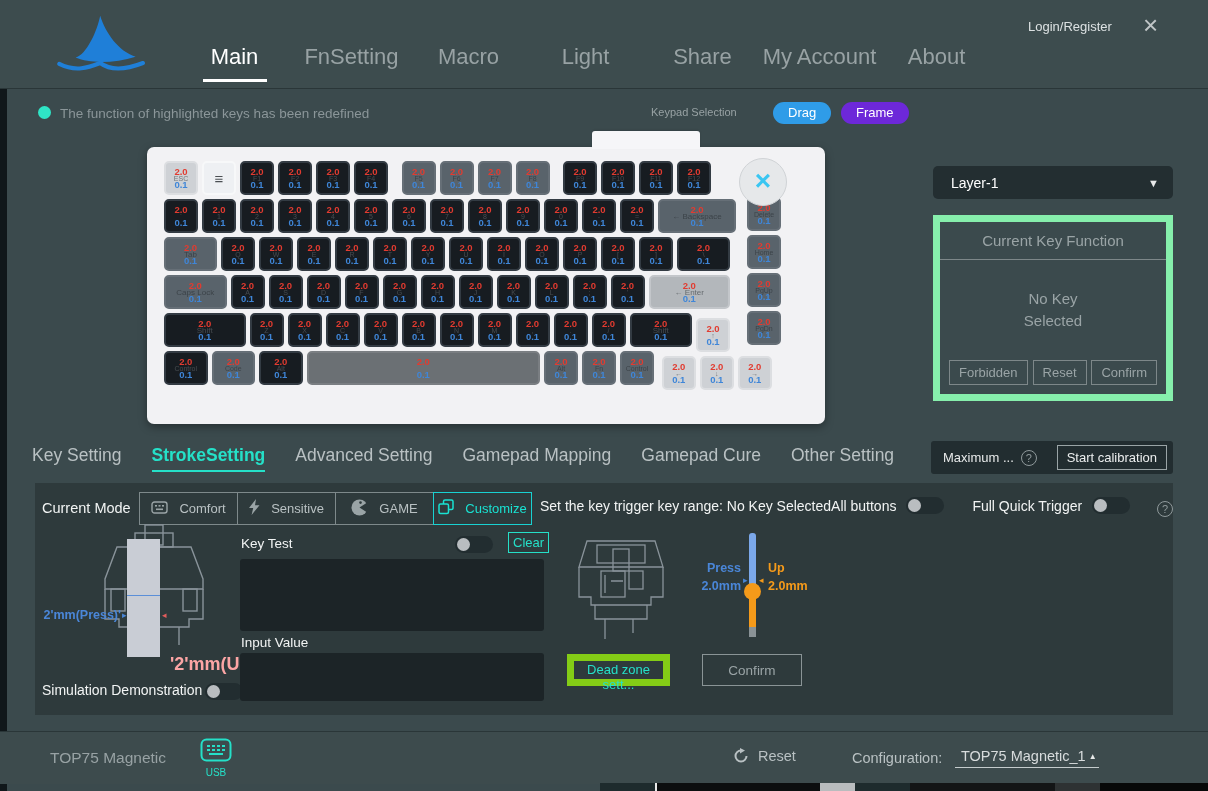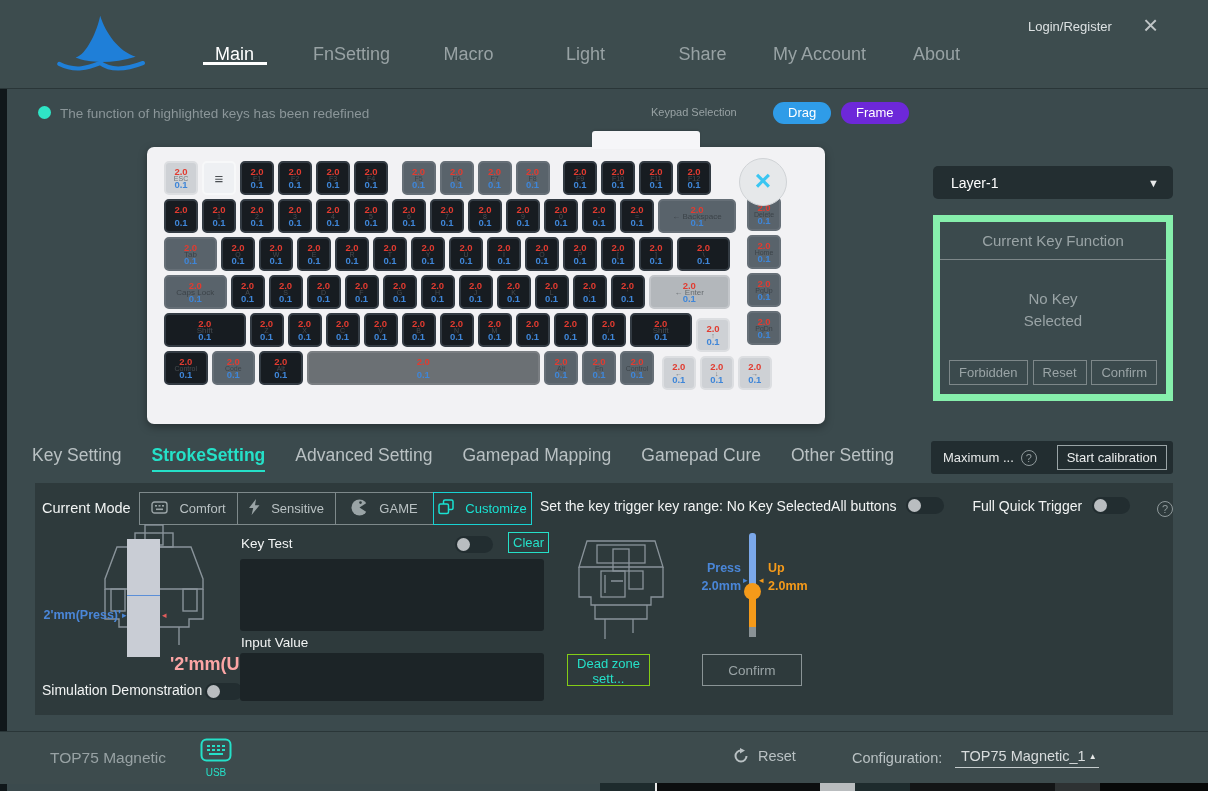--- a/index.html
+++ b/index.html
@@ -5,21 +5,21 @@
   html,body{margin:0;padding:0;}
   body{
     width:1208px;height:791px;position:relative;overflow:hidden;
     background:#3b4a4d;font-family:"Liberation Sans", sans-serif;
     -webkit-font-smoothing:antialiased;
   }
   
   .topbar{position:absolute;left:0;top:0;width:1208px;height:88px;background:#3d4c4e;border-bottom:1px solid #2a3638;}
   .logo{position:absolute;left:52px;top:10px;width:100px;height:66px;}
   .nav{position:absolute;left:176px;top:44px;display:flex;}
-  .nav-tab{width:117px;text-align:center;font-size:18px;color:#98a2a4;cursor:default;position:relative;}
+  .nav-tab{width:117px;text-align:center;font-size:22px;color:#98a2a4;cursor:default;position:relative;padding-bottom:12px;}
   .nav-tab.active{color:#ffffff;}
   .nav-tab.active .tab-underline{position:absolute;left:50%;transform:translateX(-50%);bottom:0;width:64px;height:3px;background:#ffffff;}
   .login{position:absolute;left:1028px;top:19px;font-size:13px;color:#dce1e2;}
   .close-x{position:absolute;left:1143px;top:12px;font-size:26px;color:#c0c5c7;line-height:1;}
   
   .dot{position:absolute;left:38px;top:106px;width:13px;height:13px;border-radius:50%;background:#2fe5c6;}
   .info-text{position:absolute;left:60px;top:106px;font-size:13.5px;color:#8b9699;}
   .keypad-label{position:absolute;left:651px;top:106px;font-size:11px;color:#98a2a4;}
   .pill{position:absolute;top:102px;height:22px;line-height:22px;padding:0 15px;border-radius:12px;color:#fff;font-size:13px;}
   .pill-drag{left:773px;background:#2f9ce8;}
@@ -90,21 +90,21 @@
   
   .keytest-lbl{position:absolute;left:206px;top:53px;font-size:13.5px;color:#f2f4f4;}
   .keytest-toggle{position:absolute;left:420px;top:53px;}
   .clear-btn{position:absolute;left:473px;top:49px;border:1px solid #25e0c8;color:#25e0c8;font-size:13px;padding:2px 4px;background:transparent;}
   .ta{position:absolute;background:#1c2427;border:none;border-radius:3px;resize:none;outline:none;color:#cfd4d6;font-family:"Liberation Sans",sans-serif;}
   .ta1{left:205px;top:76px;width:300px;height:68px;}
   .input-lbl{position:absolute;left:206px;top:152px;font-size:13.5px;color:#f2f4f4;}
   .ta2{left:205px;top:170px;width:300px;height:44px;}
   
   .sw2{position:absolute;left:536px;top:52px;}
-  .deadzone-btn{position:absolute;left:532px;top:171px;width:83px;height:32px;border:1px solid #84cc16;color:#25e0c8;font-size:13px;background:transparent;}
+  .deadzone-btn{position:absolute;left:532px;top:171px;width:103px;height:32px;border:7px solid #84cc16;color:#25e0c8;font-size:13px;background:transparent;}
   .confirm-btn{position:absolute;left:667px;top:171px;width:100px;height:32px;border:1px solid #8a9496;color:#9aa4a6;font-size:13.5px;background:transparent;}
   .slider{position:absolute;left:714px;top:50px;width:7px;height:104px;}
   .sl-blue{position:absolute;left:0;top:0;width:7px;height:56px;background:#7ba8ea;border-radius:3px;}
   .sl-orange{position:absolute;left:0;top:58px;width:7px;height:36px;background:#f59a1a;}
   .sl-tip{position:absolute;left:0;top:94px;width:7px;height:10px;background:#8a9296;}
   .sl-knob{position:absolute;left:-5px;top:50px;width:17px;height:17px;border-radius:50%;background:#f59a1a;}
   .sl-press{position:absolute;left:638px;top:76px;width:68px;text-align:right;font-size:12.5px;font-weight:bold;color:#4a86d8;line-height:1.45;}
   .sl-press-arr{position:absolute;left:708px;top:92px;font-size:9px;color:#4a86d8;}
   .sl-up-arr{position:absolute;left:724px;top:92px;font-size:9px;color:#f59a1a;}
   .sl-up{position:absolute;left:733px;top:76px;font-size:12.5px;font-weight:bold;color:#f59a1a;line-height:1.45;}

